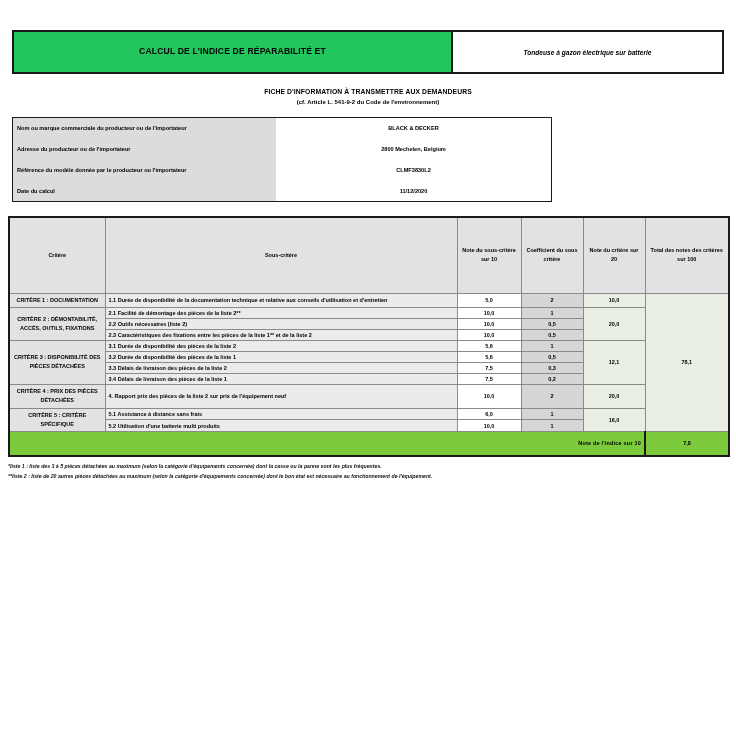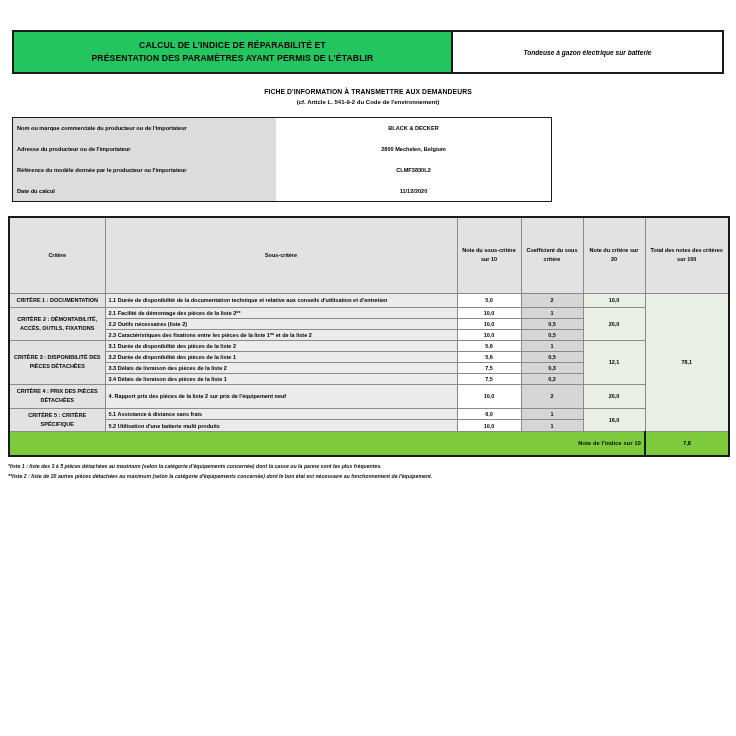--- a/index.html
+++ b/index.html
@@ -220,21 +220,20 @@
   .footnote { margin-bottom: 1px; }
 </style>
 </head>
 <body>
 
 <div class="page">
 
   <div class="top-header">
     <div class="top-header-left">
       <div>CALCUL DE L'INDICE DE RÉPARABILITÉ ET</div>
-      <div>PRÉSENTATION DES PARAMÈTRES AYANT PERMIS DE L'ÉTABLIR</div>
     </div>
     <div class="top-header-right">Tondeuse à gazon électrique sur batterie</div>
   </div>
 
   <div class="subtitle-block">
     <div class="subtitle-main">FICHE D'INFORMATION À TRANSMETTRE AUX DEMANDEURS</div>
     <div class="subtitle-sub">(cf. Article L. 541-9-2 du Code de l'environnement)</div>
   </div>
 
   <table class="info-table">

